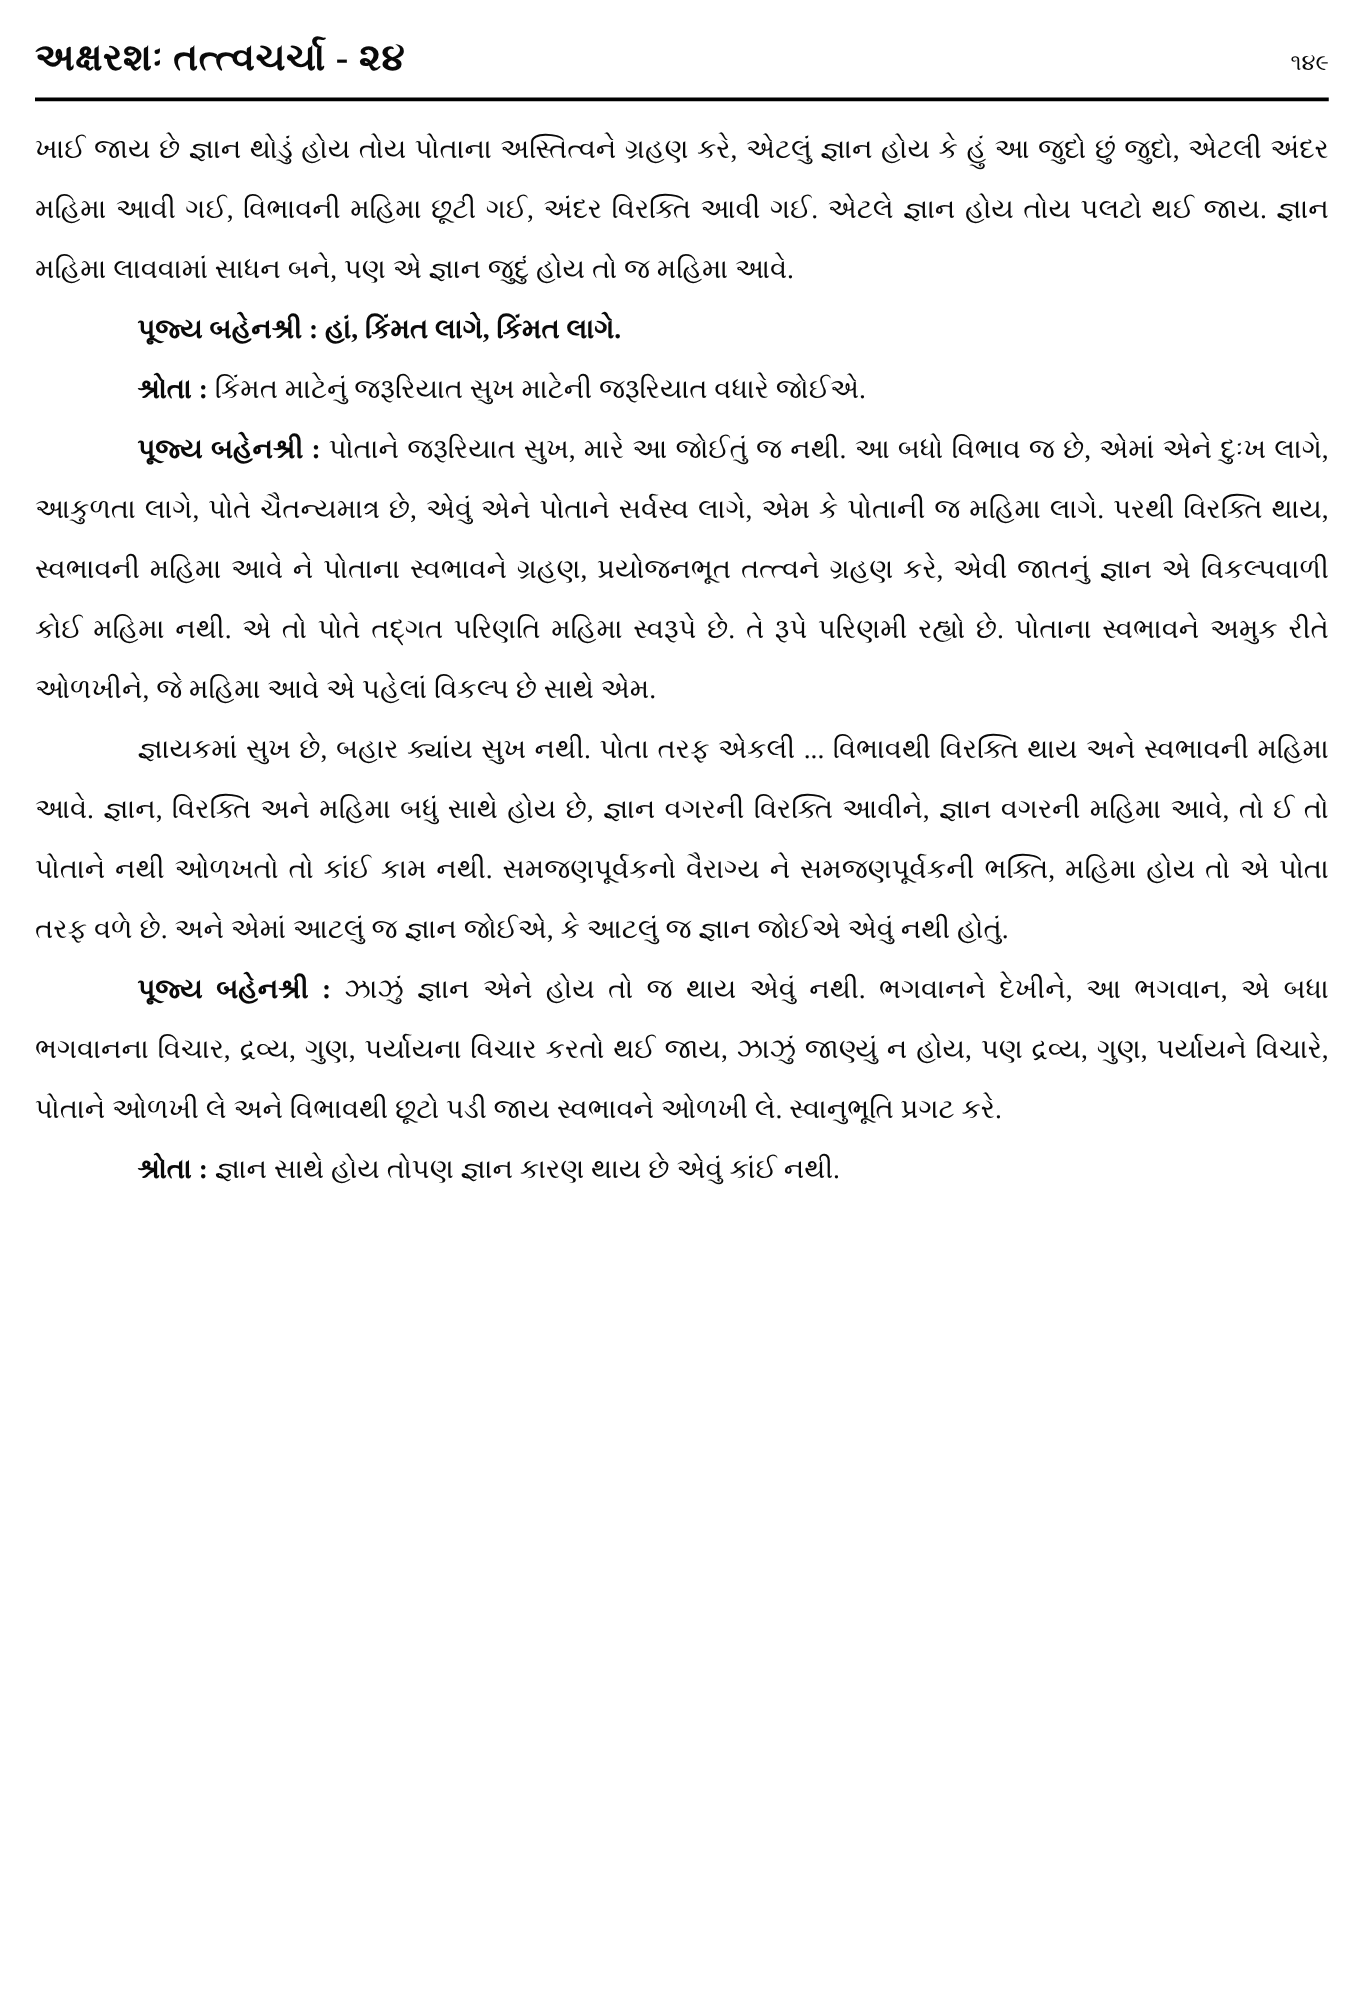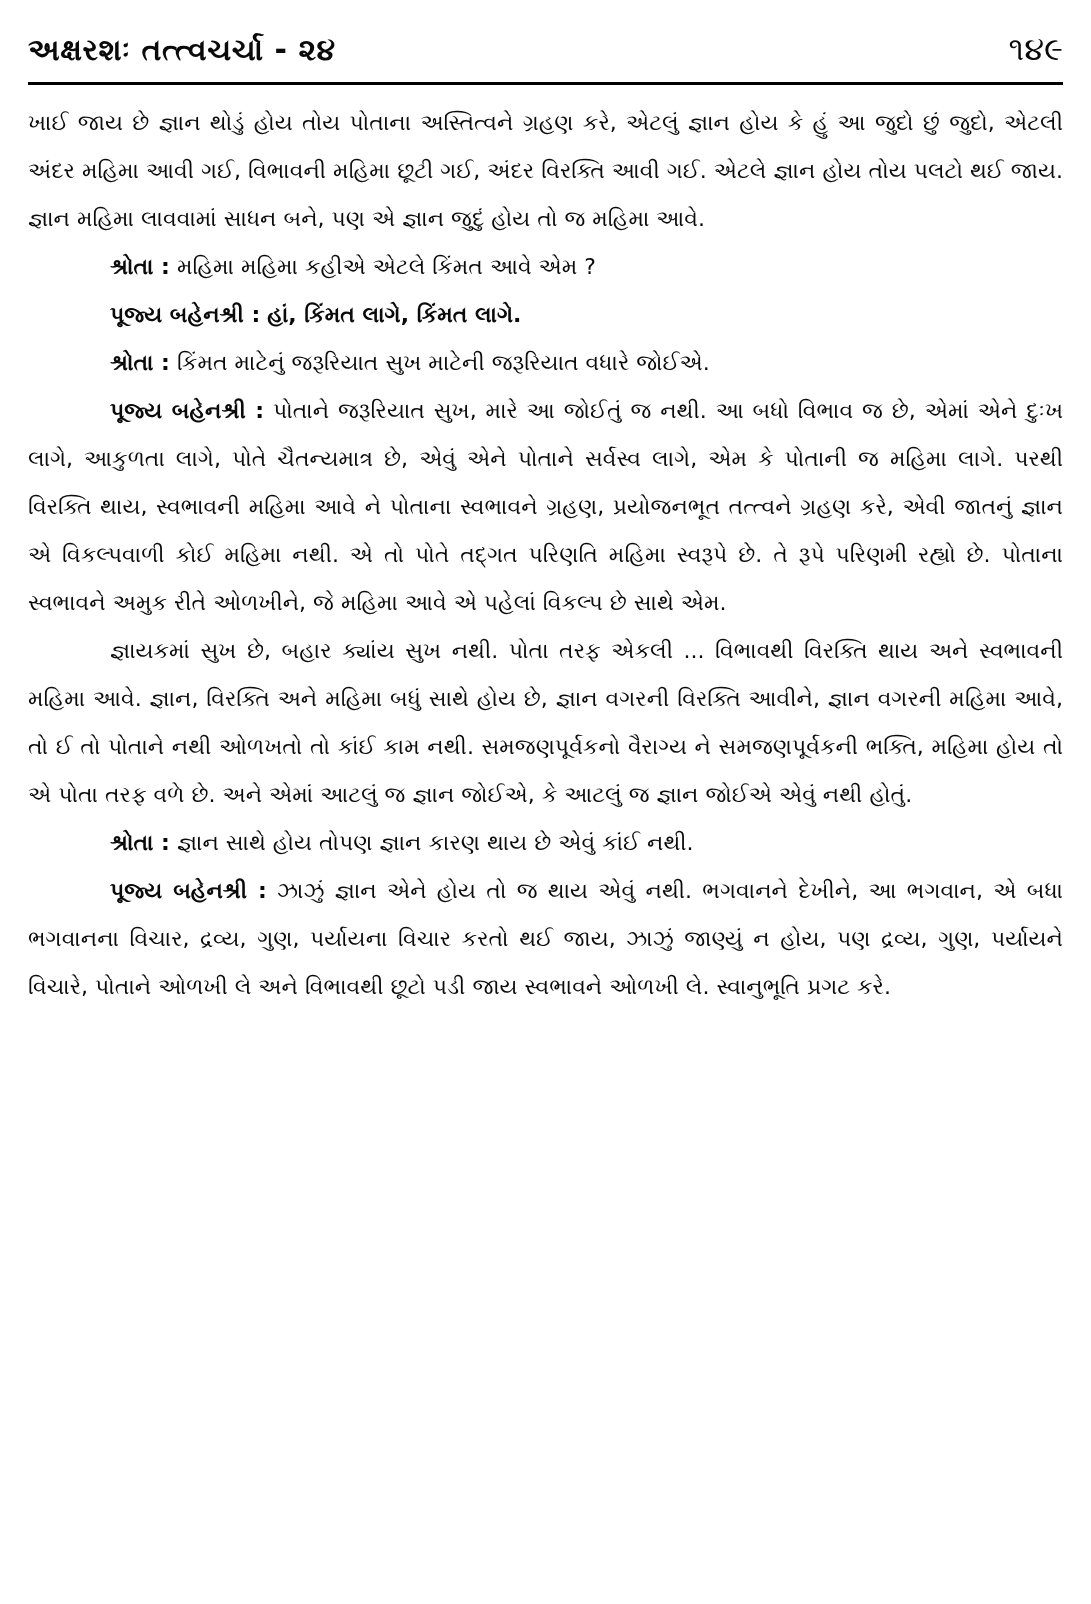--- a/index.html
+++ b/index.html
@@ -9,35 +9,36 @@
     height: 1604px;
     background: #ffffff;
     color: #0a0a0a;
     font-family: "DejaVu Sans", sans-serif;
     overflow: hidden;
   }
   .page {
     width: 1091px;
     height: 1364px;
     padding: 30px 28px 0 28px;
+    font-family: Liberation Serif, serif;
   }
   .header {
     display: flex;
     justify-content: space-between;
     align-items: baseline;
     padding-bottom: 14px;
     border-bottom: 3px solid #000000;
   }
   .header .title {
     font-weight: bold;
     font-size: 30px;
     letter-spacing: 0.5px;
   }
   .header .pageno {
-    font-size: 32px;
+    font-size: 18px;
   }
   .body-text {
     margin-top: 14px;
     font-size: 22px;
     line-height: 48px;
     text-align: justify;
   }
   .body-text p {
     margin: 0;
     padding: 0;
@@ -60,31 +61,30 @@
 
   <div class="header">
     <span class="title">અક્ષરશઃ તત્ત્વચર્ચા - ૨૪</span>
     <span class="pageno">૧૪૯</span>
   </div>
 
   <div class="body-text">
 
     <p><span>ખાઈ જાય છે જ્ઞાન થોડું હોય તોય પોતાના અસ્તિત્વને ગ્રહણ કરે, એટલું જ્ઞાન હોય કે હું આ જુદો છું જુદો, એટલી અંદર મહિમા આવી ગઈ, વિભાવની મહિમા છૂટી ગઈ, અંદર વિરક્તિ આવી ગઈ. એટલે જ્ઞાન હોય તોય પલટો થઈ જાય. જ્ઞાન મહિમા લાવવામાં સાધન બને, પણ એ જ્ઞાન જુદું હોય તો જ મહિમા આવે.</span></p>
 
-    <p class="indent"><span class="speaker">શ્રોતા :</span> <span>મહિમા મહિમા કહીએ એટલે કિંમત આવે એમ ?</span></p>
 
     <p class="indent"><span class="speaker">પૂજ્ય બહેનશ્રી :</span> <span class="bold-text">હાં, કિંમત લાગે, કિંમત લાગે.</span></p>
 
     <p class="indent"><span class="speaker">શ્રોતા :</span> <span>કિંમત માટેનું જરૂરિયાત સુખ માટેની જરૂરિયાત વધારે જોઈએ.</span></p>
 
     <p class="indent"><span class="speaker">પૂજ્ય બહેનશ્રી :</span> <span>પોતાને જરૂરિયાત સુખ, મારે આ જોઈતું જ નથી. આ બધો વિભાવ જ છે, એમાં એને દુઃખ લાગે, આકુળતા લાગે, પોતે ચૈતન્યમાત્ર છે, એવું એને પોતાને સર્વસ્વ લાગે, એમ કે પોતાની જ મહિમા લાગે. પરથી વિરક્તિ થાય, સ્વભાવની મહિમા આવે ને પોતાના સ્વભાવને ગ્રહણ, પ્રયોજનભૂત તત્ત્વને ગ્રહણ કરે, એવી જાતનું જ્ઞાન એ વિકલ્પવાળી કોઈ મહિમા નથી. એ તો પોતે તદ્ગત પરિણતિ મહિમા સ્વરૂપે છે. તે રૂપે પરિણમી રહ્યો છે. પોતાના સ્વભાવને અમુક રીતે ઓળખીને, જે મહિમા આવે એ પહેલાં વિકલ્પ છે સાથે એમ.</span></p>
 
     <p class="indent"><span>જ્ઞાયકમાં સુખ છે, બહાર ક્યાંય સુખ નથી. પોતા તરફ એકલી ... વિભાવથી વિરક્તિ થાય અને સ્વભાવની મહિમા આવે. જ્ઞાન, વિરક્તિ અને મહિમા બધું સાથે હોય છે, જ્ઞાન વગરની વિરક્તિ આવીને, જ્ઞાન વગરની મહિમા આવે, તો ઈ તો પોતાને નથી ઓળખતો તો કાંઈ કામ નથી. સમજણપૂર્વકનો વૈરાગ્ય ને સમજણપૂર્વકની ભક્તિ, મહિમા હોય તો એ પોતા તરફ વળે છે. અને એમાં આટલું જ જ્ઞાન જોઈએ, કે આટલું જ જ્ઞાન જોઈએ એવું નથી હોતું.</span></p>
 
+    <p class="indent"><span class="speaker">પૂજ્ય બહેનશ્રી :</span> <span>ઝાઝું જ્ઞાન એને હોય તો જ થાય એવું નથી. ભગવાનને દેખીને, આ ભગવાન, એ બધા ભગવાનના વિચાર, દ્રવ્ય, ગુણ, પર્યાયના વિચાર કરતો થઈ જાય, ઝાઝું જાણ્યું ન હોય, પણ દ્રવ્ય, ગુણ, પર્યાયને વિચારે, પોતાને ઓળખી લે અને વિભાવથી છૂટો પડી જાય સ્વભાવને ઓળખી લે. સ્વાનુભૂતિ પ્રગટ કરે.</span></p>
+
     <p class="indent"><span class="speaker">શ્રોતા :</span> <span>જ્ઞાન સાથે હોય તોપણ જ્ઞાન કારણ થાય છે એવું કાંઈ નથી.</span></p>
-
-    <p class="indent"><span class="speaker">પૂજ્ય બહેનશ્રી :</span> <span>ઝાઝું જ્ઞાન એને હોય તો જ થાય એવું નથી. ભગવાનને દેખીને, આ ભગવાન, એ બધા ભગવાનના વિચાર, દ્રવ્ય, ગુણ, પર્યાયના વિચાર કરતો થઈ જાય, ઝાઝું જાણ્યું ન હોય, પણ દ્રવ્ય, ગુણ, પર્યાયને વિચારે, પોતાને ઓળખી લે અને વિભાવથી છૂટો પડી જાય સ્વભાવને ઓળખી લે. સ્વાનુભૂતિ પ્રગટ કરે.</span></p>
 
 
 
   </div>
 
 </div>
 
 </body></html>

